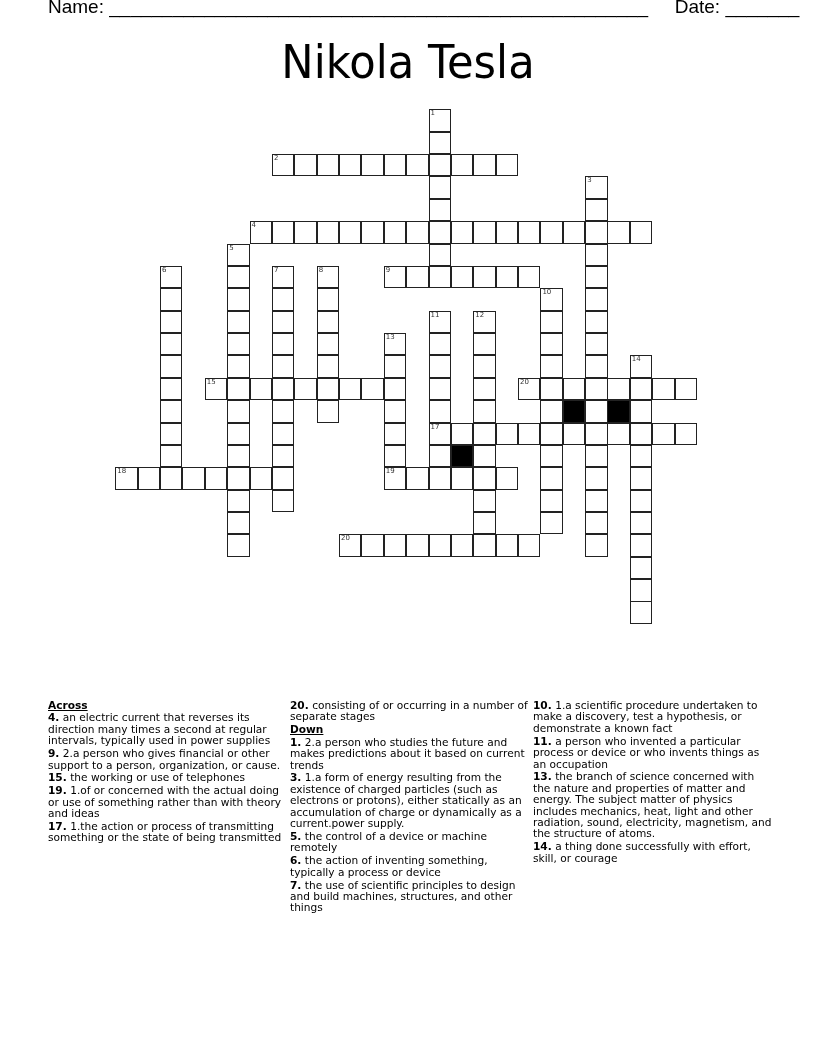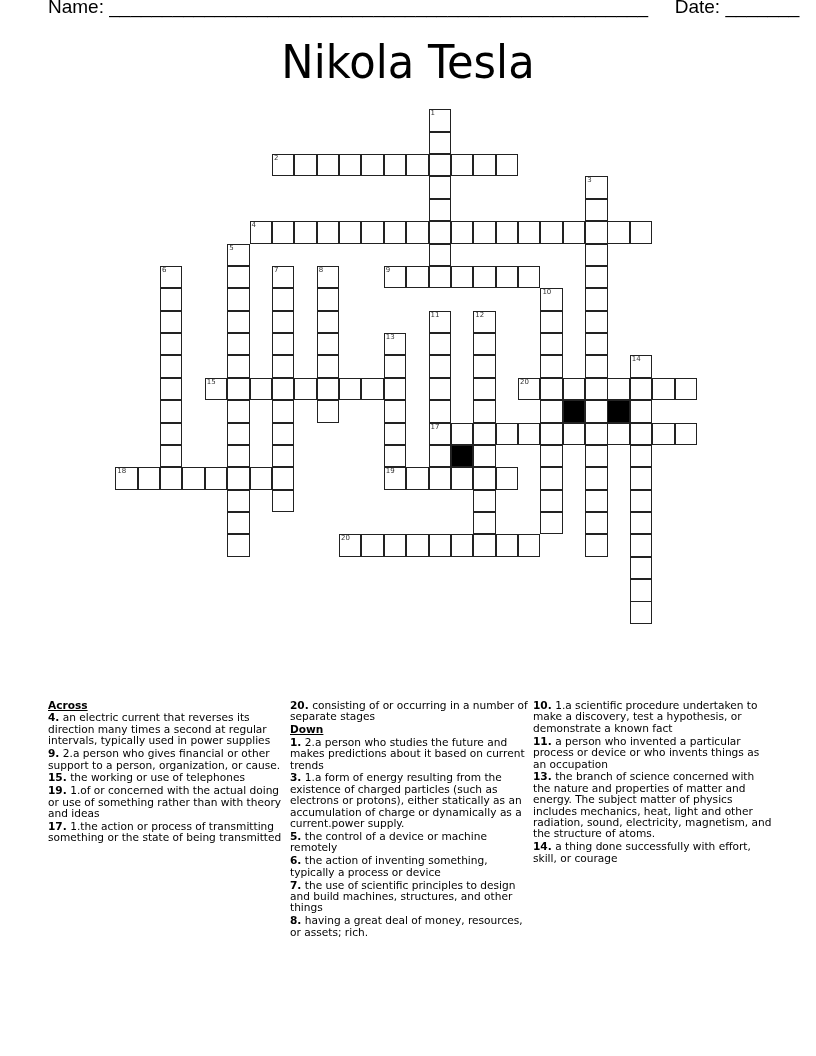--- a/index.html
+++ b/index.html
@@ -271,21 +271,20 @@
 </div>
 
 <div class="clues col2">
   <div class="clue"><b>20.</b> <span>consisting of or occurring in a number of separate stages</span></div>
   <div class="sect">Down</div>
   <div class="clue"><b>1.</b> <span>2.a person who studies the future and makes predictions about it based on current trends</span></div>
   <div class="clue"><b>3.</b> <span>1.a form of energy resulting from the existence of charged particles (such as electrons or protons), either statically as an accumulation of charge or dynamically as a current.power supply.</span></div>
   <div class="clue"><b>5.</b> <span>the control of a device or machine remotely</span></div>
   <div class="clue"><b>6.</b> <span>the action of inventing something, typically a process or device</span></div>
   <div class="clue"><b>7.</b> <span>the use of scientific principles to design and build machines, structures, and other things</span></div>
-  <div class="clue"><b>8.</b> <span>having a great deal of money, resources, or assets; rich.</span></div>
 </div>
 
 <div class="clues col3">
   <div class="clue"><b>10.</b> <span>1.a scientific procedure undertaken to make a discovery, test a hypothesis, or demonstrate a known fact</span></div>
   <div class="clue"><b>11.</b> <span>a person who invented a particular process or device or who invents things as an occupation</span></div>
   <div class="clue"><b>13.</b> <span>the branch of science concerned with the nature and properties of matter and energy. The subject matter of physics includes mechanics, heat, light and other radiation, sound, electricity, magnetism, and the structure of atoms.</span></div>
   <div class="clue"><b>14.</b> <span>a thing done successfully with effort, skill, or courage</span></div>
 </div>
 
 </body></html>

